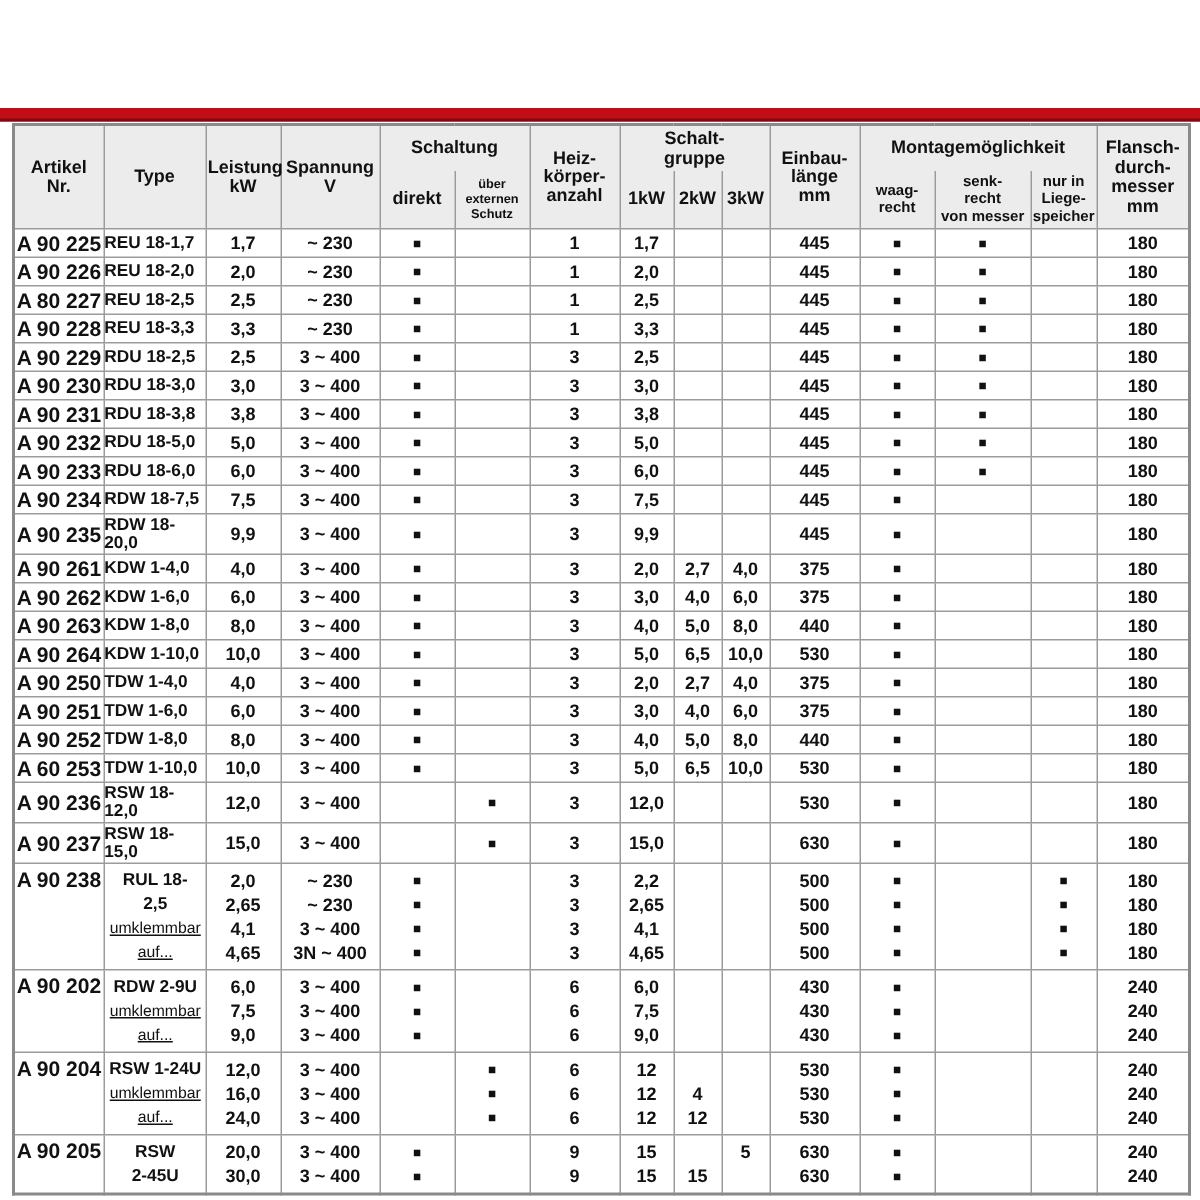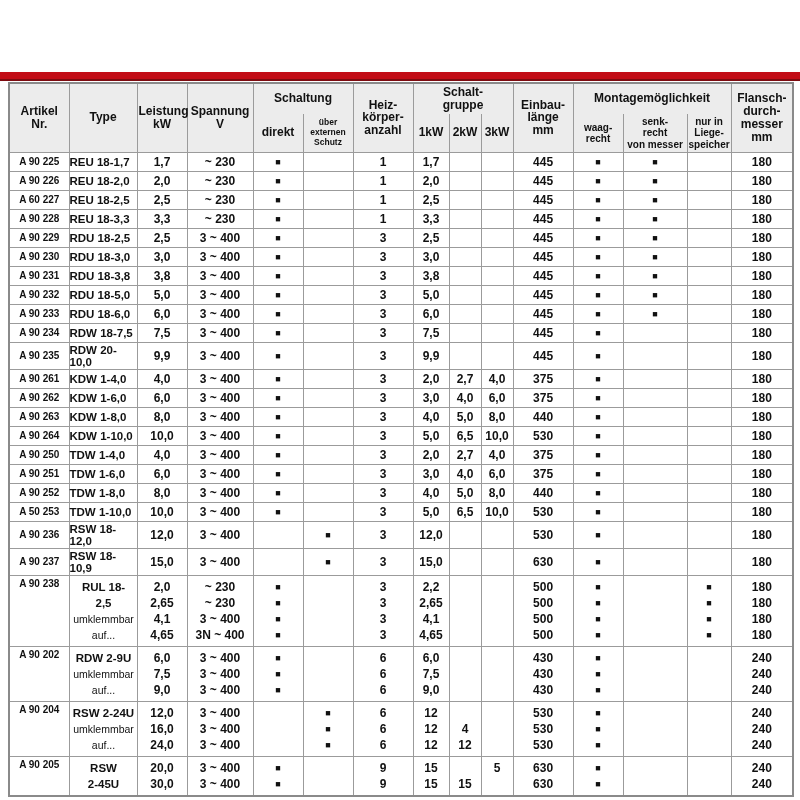--- a/index.html
+++ b/index.html
@@ -15,25 +15,25 @@
                  line-height:1.08;padding:2px 1px;}
   .spec th.grp{border-bottom:none;height:20px;vertical-align:middle;}
   .spec th.sub{border-top:none;height:34px;vertical-align:middle;}
   .spec th.small{font-size:8.5px;line-height:1.15;margin-top:44px;}
   .spec th.msmall{font-size:10px;line-height:1.12;}
   .spec td{vertical-align:middle;background:#ffffff;}
   .spec td.gpad{padding:3px 0;vertical-align:top;}
   .spec td.top{vertical-align:top;padding-top:2px;}
   .ln{height:16px;line-height:16px;overflow:hidden;}
   .tline{font-size:11.5px;}
-  .nline{font-weight:normal;font-size:10.5px;}
+  .nline{font-weight:normal;font-size:10.5px;text-decoration:underline;}
   td.type{text-align:left;padding-left:0;font-size:11.5px;}
   td.type.center{text-align:center;padding-left:1px;}
   .mk{font-size:9px;}
-  td.artikel{font-size:10px;text-align:center;}
+  td.artikel{font-size:14px;text-align:center;}
 </style>
 </head>
 <body>
 
 <div class="page">
   <div class="red-bar"></div>
 
   <table class="spec">
     <colgroup>
       <col style="width:60px">
@@ -174,21 +174,21 @@
             <div class="ln mk">■</div>
           </td>
           <td>
             <div class="ln mk"></div>
           </td>
           <td>
             <div class="ln">180</div>
           </td>
         </tr>
         <tr>
-          <td class="artikel">A 60 227</td>
+          <td class="artikel">A 80 227</td>
           <td class="type">REU 18-2,5</td>
           <td>
             <div class="ln">2,5</div>
           </td>
           <td>
             <div class="ln">~ 230</div>
           </td>
           <td>
             <div class="ln mk">■</div>
           </td>
@@ -519,21 +519,21 @@
           </td>
           <td>
             <div class="ln mk"></div>
           </td>
           <td>
             <div class="ln">180</div>
           </td>
         </tr>
         <tr>
           <td class="artikel">A 90 235</td>
-          <td class="type">RDW 20-10,0</td>
+          <td class="type">RDW 18-20,0</td>
           <td>
             <div class="ln">9,9</div>
           </td>
           <td>
             <div class="ln">3 ~ 400</div>
           </td>
           <td>
             <div class="ln mk">■</div>
           </td>
           <td>
@@ -862,21 +862,21 @@
             <div class="ln mk"></div>
           </td>
           <td>
             <div class="ln mk"></div>
           </td>
           <td>
             <div class="ln">180</div>
           </td>
         </tr>
         <tr>
-          <td class="artikel">A 50 253</td>
+          <td class="artikel">A 60 253</td>
           <td class="type">TDW 1-10,0</td>
           <td>
             <div class="ln">10,0</div>
           </td>
           <td>
             <div class="ln">3 ~ 400</div>
           </td>
           <td>
             <div class="ln mk">■</div>
           </td>
@@ -949,21 +949,21 @@
           </td>
           <td>
             <div class="ln mk"></div>
           </td>
           <td>
             <div class="ln">180</div>
           </td>
         </tr>
         <tr>
           <td class="artikel">A 90 237</td>
-          <td class="type">RSW 18-10,9</td>
+          <td class="type">RSW 18-15,0</td>
           <td>
             <div class="ln">15,0</div>
           </td>
           <td>
             <div class="ln">3 ~ 400</div>
           </td>
           <td>
             <div class="ln mk"></div>
           </td>
           <td>
@@ -1153,21 +1153,21 @@
           </td>
           <td class="gpad">
             <div class="ln">240</div>
             <div class="ln">240</div>
             <div class="ln">240</div>
           </td>
         </tr>
         <tr>
           <td class="artikel top gpad">A 90 204</td>
           <td class="type center gpad">
-            <div class="ln tline">RSW 2-24U</div>
+            <div class="ln tline">RSW 1-24U</div>
             <div class="ln nline">umklemmbar</div>
             <div class="ln nline">auf...</div>
           </td>
           <td class="gpad">
             <div class="ln">12,0</div>
             <div class="ln">16,0</div>
             <div class="ln">24,0</div>
           </td>
           <td class="gpad">
             <div class="ln">3 ~ 400</div>

